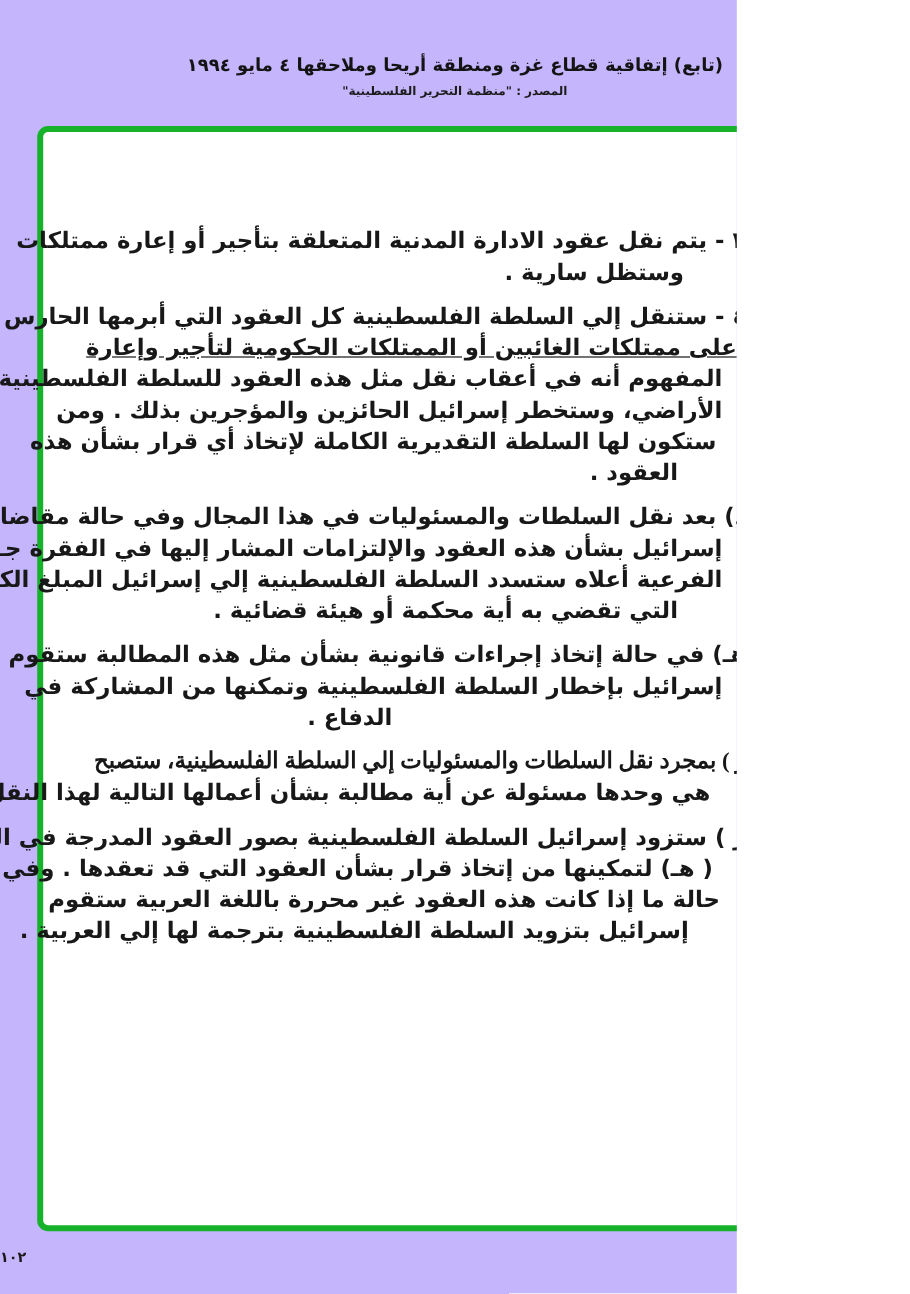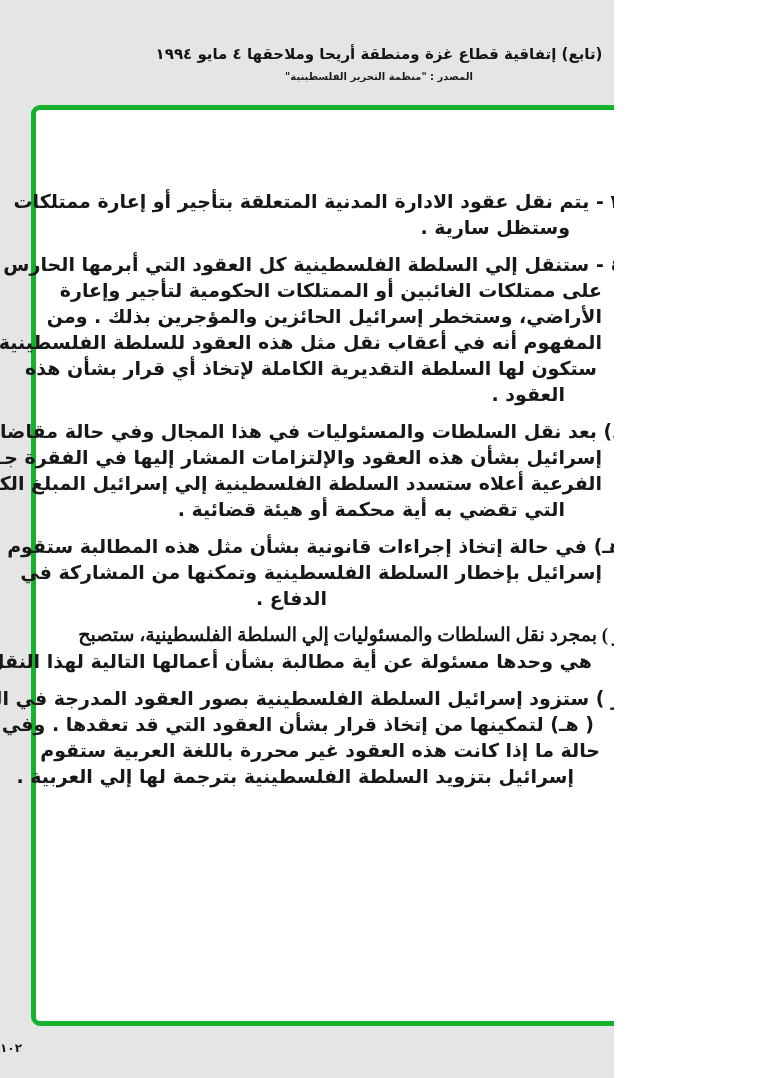--- a/index.html
+++ b/index.html
@@ -5,21 +5,21 @@
   html, body {
     margin: 0;
     padding: 0;
     background: #ffffff;
     font-family: "DejaVu Sans", sans-serif;
   }
   .page {
     position: relative;
     width: 614px;
     height: 1078px;
-    background: #e5e5e5;
+    background: #c4b5fd;
     overflow: hidden;
   }
   .doc-header {
     position: absolute;
     top: 44px;
     left: 0;
     width: 758px;
     text-align: center;
     direction: rtl;
     color: #141414;
@@ -89,23 +89,23 @@
   </div>
 
   <div class="green-frame" style="border-color: rgb(23, 178, 44);">
     <div class="content" style="color: rgb(24, 24, 24);">
         <div class="para">
           <div class="line" style="margin-right: 0px;">٣ - يتم نقل عقود الادارة المدنية المتعلقة بتأجير أو إعارة ممتلكات</div>
           <div class="line" style="margin-right: 52px;">وستظل سارية .</div>
         </div>
         <div class="para">
           <div class="line" style="margin-right: 0px;">٤ - ستنقل إلي السلطة الفلسطينية كل العقود التي أبرمها الحارس</div>
-          <div class="line" style="margin-right: 20px;">على ممتلكات الغائبين أو الممتلكات الحكومية لتأجير وإعارة</div>
+          <div class="line" style="margin-right: 8px; text-decoration: underline;">على ممتلكات الغائبين أو الممتلكات الحكومية لتأجير وإعارة</div>
+          <div class="line" style="margin-right: 20px;">المفهوم أنه في أعقاب نقل مثل هذه العقود للسلطة الفلسطينية</div>
           <div class="line" style="margin-right: 20px;">الأراضي، وستخطر إسرائيل الحائزين والمؤجرين بذلك . ومن</div>
-          <div class="line" style="margin-right: 20px;">المفهوم أنه في أعقاب نقل مثل هذه العقود للسلطة الفلسطينية</div>
           <div class="line" style="margin-right: 25px;">ستكون لها السلطة التقديرية الكاملة لإتخاذ أي قرار بشأن هذه</div>
           <div class="line" style="margin-right: 57px;">العقود .</div>
         </div>
         <div class="para">
           <div class="line" style="margin-right: 0px;">د) بعد نقل السلطات والمسئوليات في هذا المجال وفي حالة مقاضاة</div>
           <div class="line" style="margin-right: 20px;">إسرائيل بشأن هذه العقود والإلتزامات المشار إليها في الفقرة جـ</div>
           <div class="line" style="margin-right: 20px;">الفرعية أعلاه ستسدد السلطة الفلسطينية إلي إسرائيل المبلغ الكامل</div>
           <div class="line" style="margin-right: 57px;">التي تقضي به أية محكمة أو هيئة قضائية .</div>
         </div>
         <div class="para">

